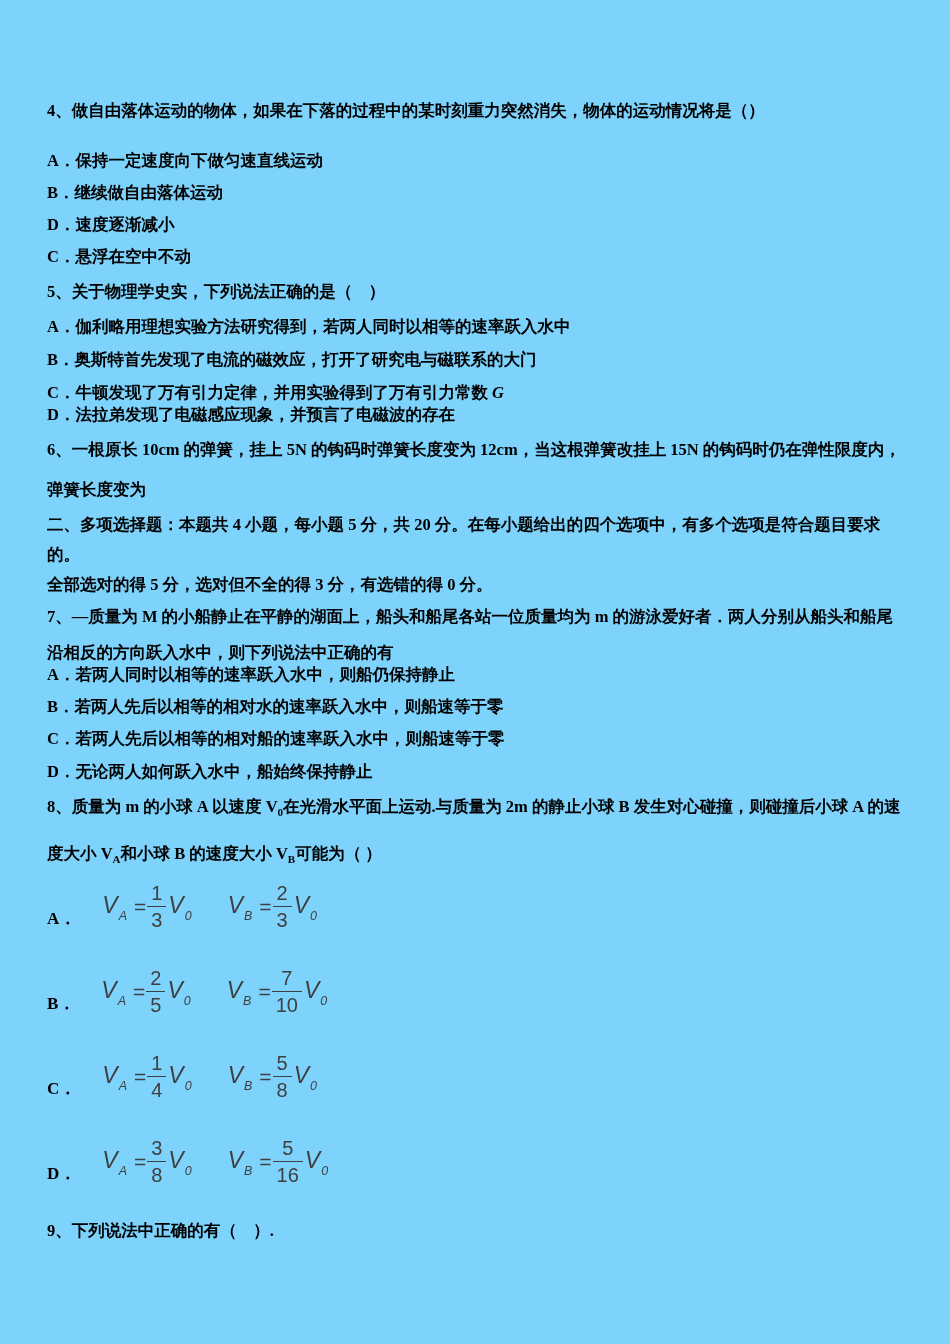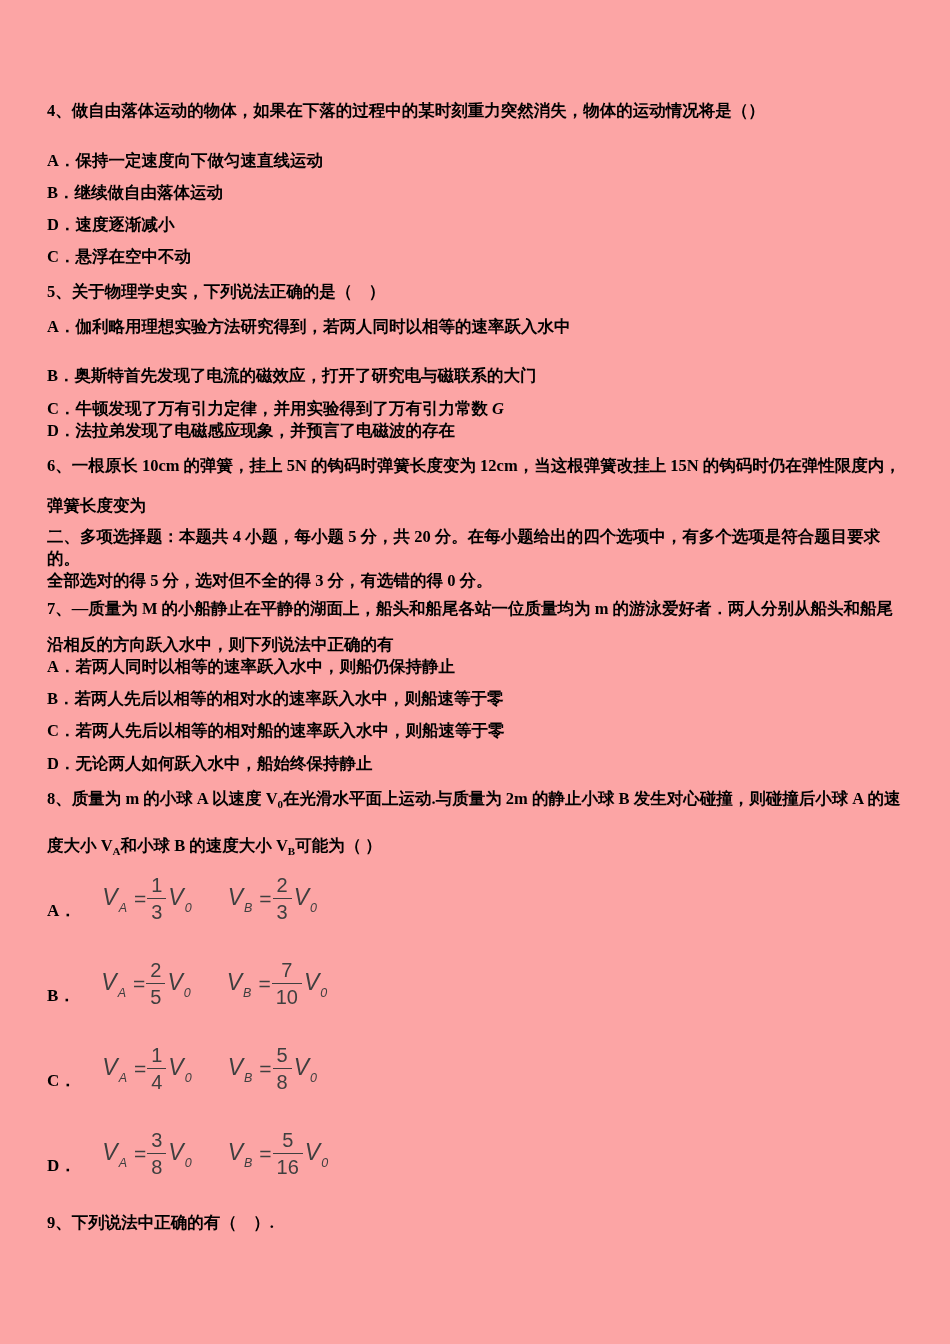--- a/index.html
+++ b/index.html
@@ -1,30 +1,30 @@
 <!DOCTYPE html>
 <html><head>
 <meta charset="utf-8">
 <style>
   html, body { margin: 0; padding: 0; background: #ffffff; }
   .page {
     position: relative;
     width: 950px;
     height: 1344px;
     box-sizing: border-box;
-    background: #fca5a5;
+    background: #7dd3fc;
     padding: 100px 44px 0 47px;
     font-family: "Liberation Serif", "DejaVu Serif", serif;
     font-weight: 700;
     color: #000000;
     font-size: 16.5px;
     overflow: hidden;
   }
   .line { line-height: 22px; }
-  .sec-line { line-height: 22px; }
+  .sec-line { line-height: 30px; }
   .opt-row { display: flex; }
   .opt-col { width: 165.5px; flex: 0 0 auto; }
   .opt-col:last-child { width: auto; }
   .itg { font-style: italic; }
 
   
   .f-option { display: flex; align-items: center; height: 66px; }
   .f-label {
     align-self: flex-end;
     margin-bottom: 10px;
@@ -70,21 +70,21 @@
     <div class="line">4、做自由落体运动的物体，如果在下落的过程中的某时刻重力突然消失，物体的运动情况将是（）</div>
     <div class="line" style="margin-top:28px">A．保持一定速度向下做匀速直线运动</div>
     <div class="line" style="margin-top:10px">B．继续做自由落体运动</div>
     <div class="line" style="margin-top:10px">D．速度逐渐减小</div>
     <div class="line" style="margin-top:10px">C．悬浮在空中不动</div>
   </section>
 
   <section>
     <div class="line" style="margin-top:13px">5、关于物理学史实，下列说法正确的是（　）</div>
     <div class="line" style="margin-top:13px">A．伽利略用理想实验方法研究得到，若两人同时以相等的速率跃入水中</div>
-    <div class="line" style="margin-top:27px">B．奥斯特首先发现了电流的磁效应，打开了研究电与磁联系的大门</div>
+    <div class="line" style="margin-top:11px">B．奥斯特首先发现了电流的磁效应，打开了研究电与磁联系的大门</div>
     <div class="line" style="margin-top:11px"><span>C．牛顿发现了万有引力定律，并用实验得到了万有引力常数 </span><span class="itg">G</span></div>
     <div class="line" style="">D．法拉弟发现了电磁感应现象，并预言了电磁波的存在</div>
   </section>
 
   <section>
     <div class="line" style="margin-top:13px">6、一根原长 10cm 的弹簧，挂上 5N 的钩码时弹簧长度变为 12cm，当这根弹簧改挂上 15N 的钩码时仍在弹性限度内，</div>
     <div class="line" style="margin-top:18px">弹簧长度变为</div>
   </section>
 
   <section style="margin-top:9px">

